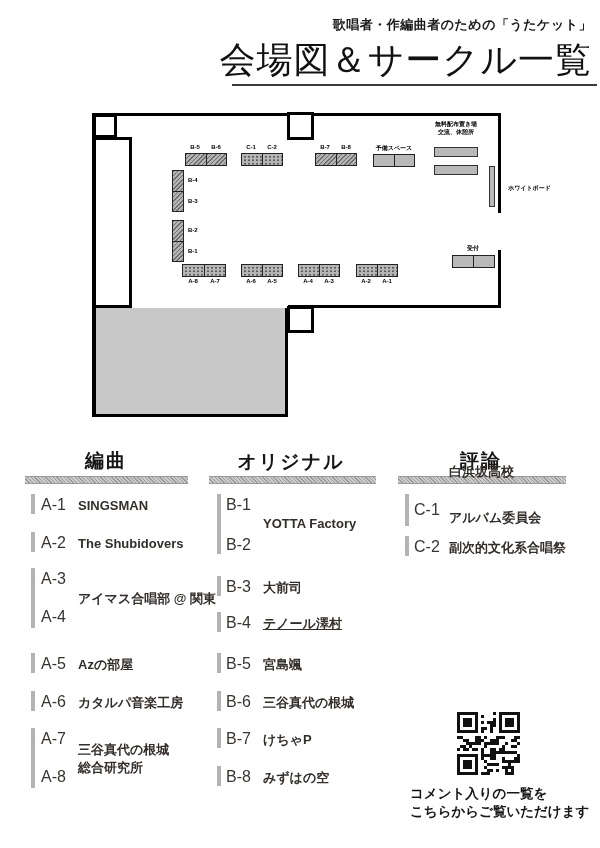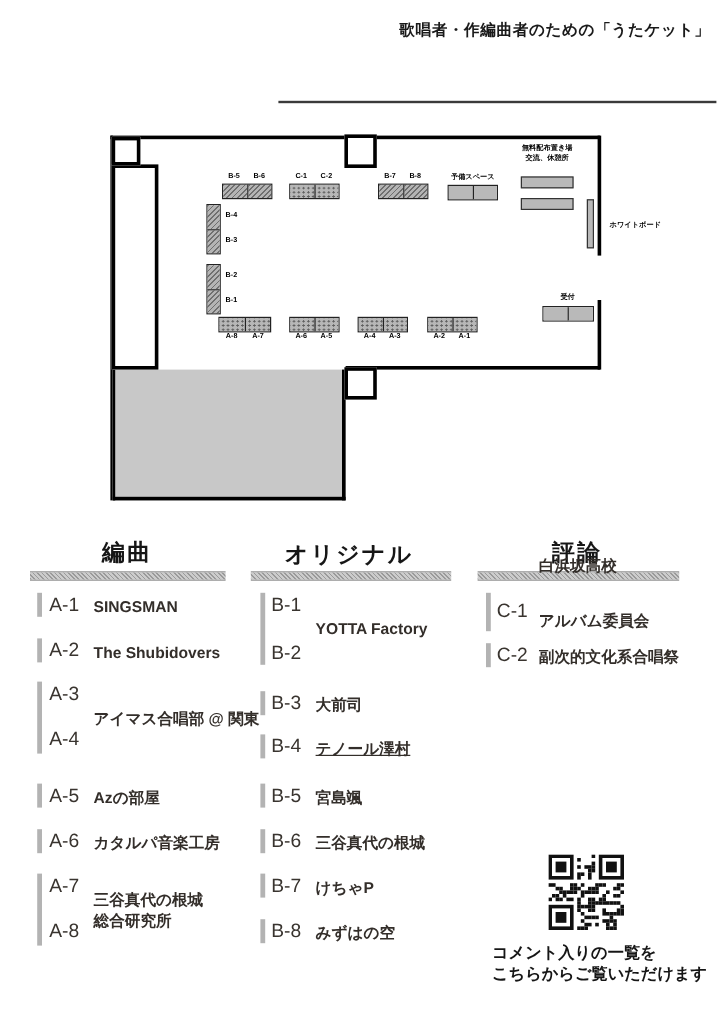--- a/index.html
+++ b/index.html
@@ -49,20 +49,21 @@
   
   .qr{position:absolute;left:457px;top:712px;width:63px;height:63px;}
   .qrcap{position:absolute;left:410px;font-size:13.5px;font-weight:600;color:#161616;white-space:nowrap;text-align:center;}
 </style>
 </head>
 <body>
 
 <div class="page">
 
   <div class="subtitle">歌唱者・作編曲者のための「うたケット」</div>
+  <div class="title">会場図＆サークル一覧</div>
   <div class="title-rule"></div>
 
   <div>
 
     <div class="wall" style="left:92px;top:113px;width:408px;height:3px;"></div>
     <div class="wall" style="left:498px;top:113px;width:3px;height:100px;"></div>
     <div class="wall" style="left:498px;top:250px;width:3px;height:58px;"></div>
     <div class="wall" style="left:288px;top:305px;width:212px;height:3px;"></div>
     <div class="wall" style="left:92px;top:113px;width:2px;height:304px;"></div>
 

